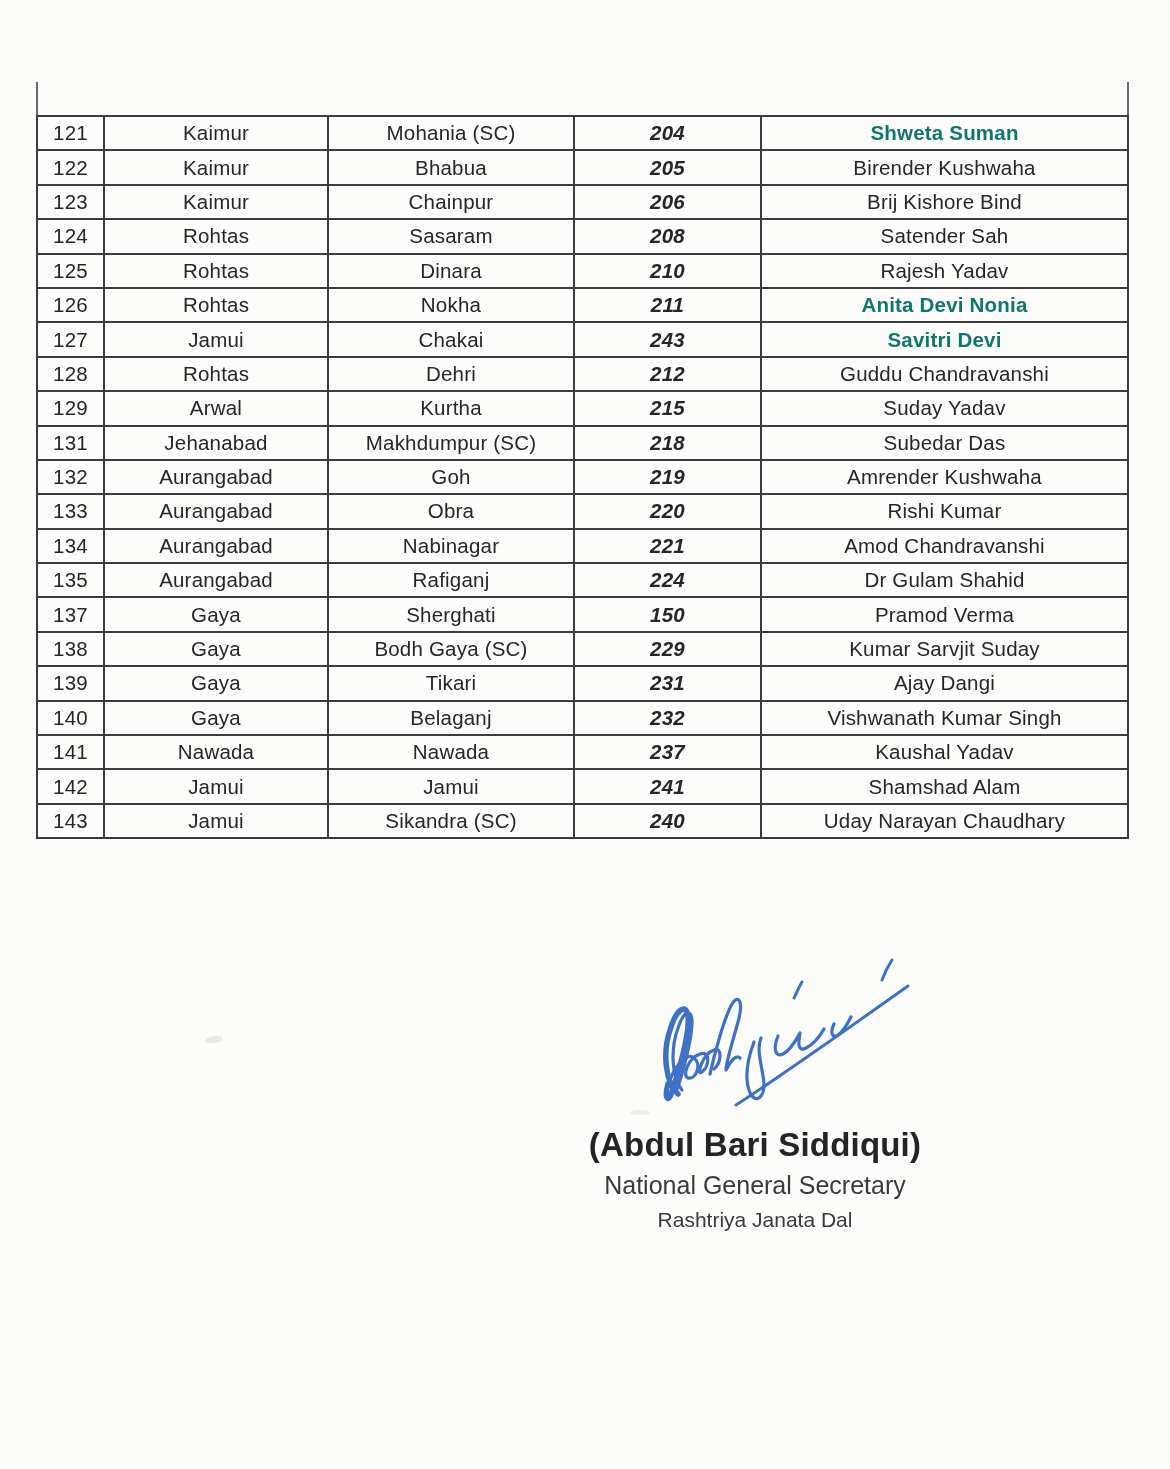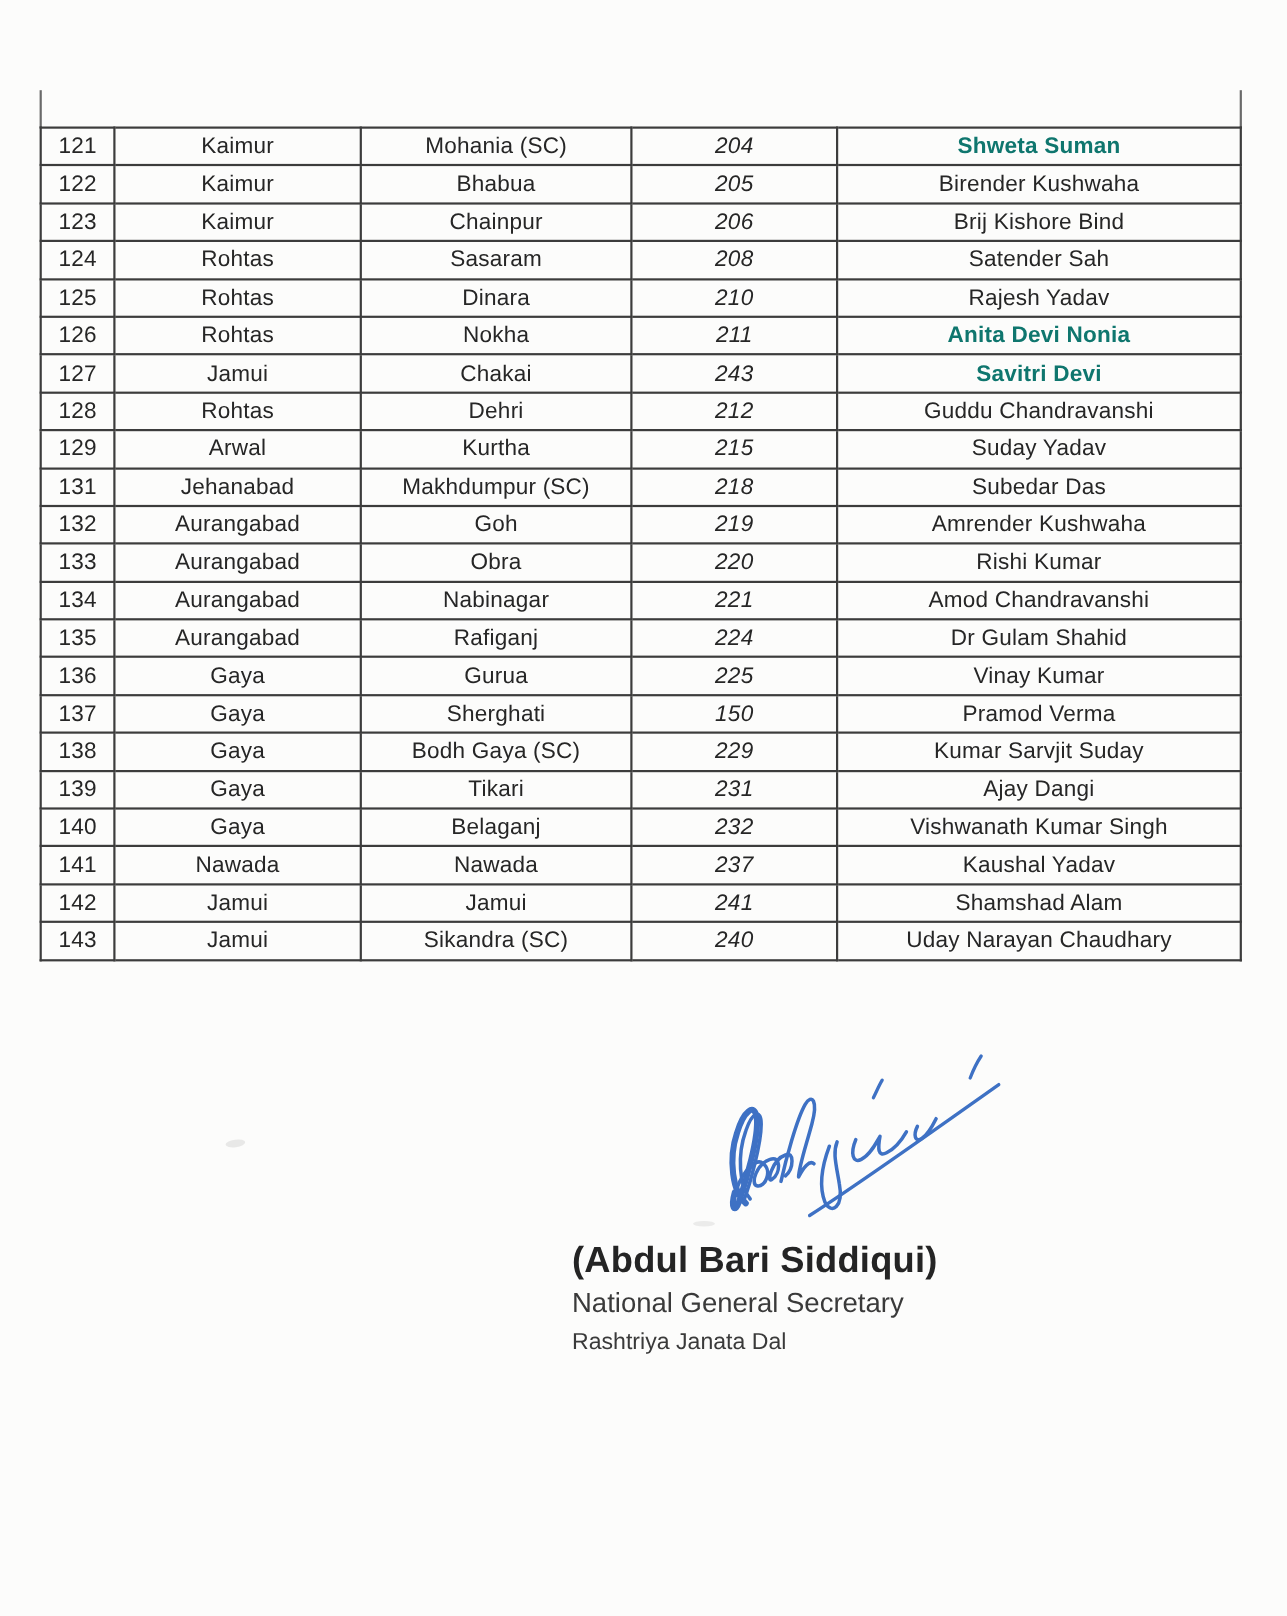--- a/index.html
+++ b/index.html
@@ -48,39 +48,40 @@
     height: 32.4px;
     padding: 0 6px;
     text-align: center;
     vertical-align: middle;
     font-size: 20.5px;
     color: #262626;
     letter-spacing: 0.2px;
     white-space: nowrap;
     overflow: hidden;
   }
-  td.c-number { font-style: italic; }
+  td.c-number { font-style: italic; font-weight: bold; }
   td.c-candidate.bold,
   td.c-candidate.bold * { font-weight: 700; color: #0f766e; }
 
   
   .signature-svg {
     position: absolute;
     left: 640px;
     top: 952px;
     width: 290px;
     height: 170px;
   }
 
   
   .sig-block {
     position: absolute;
     left: 520px;
     top: 1126px;
     width: 470px;
+    text-align: center;
     color: #343434;
   }
   .sig-name {
     font-size: 33px;
     font-weight: 700;
     color: #242424;
     letter-spacing: 0.2px;
     margin-bottom: 7px;
   }
   .sig-title {
@@ -232,27 +233,20 @@
     </tr>
 
     <tr>
       <td class="c-serial">135</td>
       <td class="c-district">Aurangabad</td>
       <td class="c-constituency">Rafiganj</td>
       <td class="c-number">224</td>
       <td class="c-candidate">Dr Gulam Shahid</td>
     </tr>
 
-    <tr>
-      <td class="c-serial">136</td>
-      <td class="c-district">Gaya</td>
-      <td class="c-constituency">Gurua</td>
-      <td class="c-number">225</td>
-      <td class="c-candidate">Vinay Kumar</td>
-    </tr>
 
     <tr>
       <td class="c-serial">137</td>
       <td class="c-district">Gaya</td>
       <td class="c-constituency">Sherghati</td>
       <td class="c-number">150</td>
       <td class="c-candidate">Pramod Verma</td>
     </tr>
 
     <tr>

